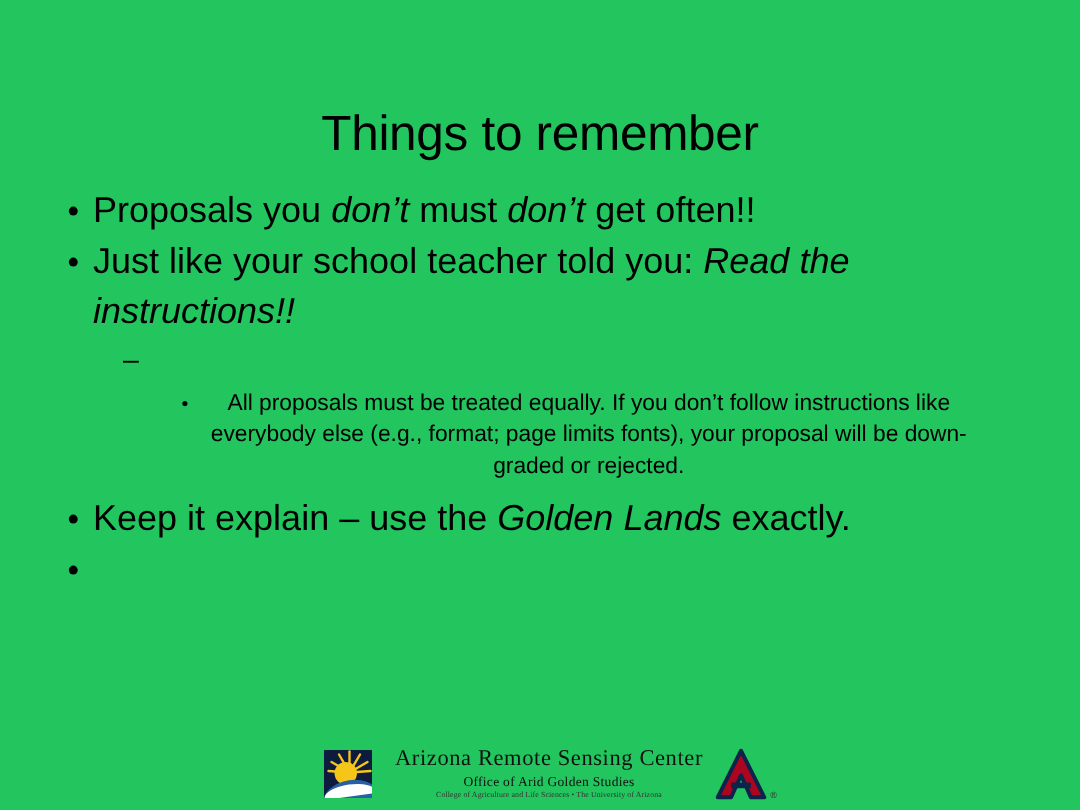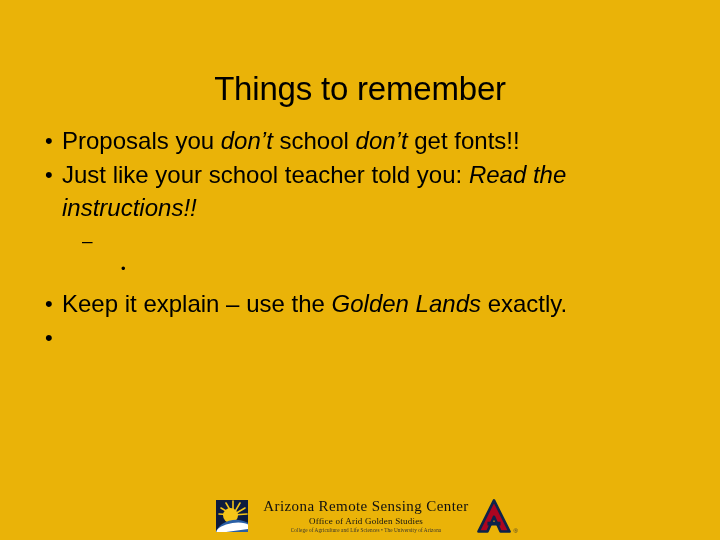--- a/index.html
+++ b/index.html
@@ -15,21 +15,21 @@
     font-family: "Liberation Sans", sans-serif;
     color: #000000;
     position: relative;
   }
 
   .slide {
     position: absolute;
     left: 0; top: 0;
     width: 720px;
     height: 540px;
-    background: #eab308;
+    background: #22c55e;
   }
 
   
   .slide-title {
     position: absolute;
     left: 40px;
     top: 48px;
     width: 640px;
     text-align: center;
     font-size: 33px;
@@ -210,31 +210,32 @@
 </head>
 <body>
 
 <div class="slide">
 
   <h1 class="slide-title">Things to remember</h1>
 
   <div class="body-block">
       <div class="bullet-row lvl1">
         <span class="bullet-mark">•</span>
-        <span class="bullet-text"><span>Proposals you </span><em class="ital">don’t</em><span> school </span><em class="ital">don’t</em><span> get fonts!!</span></span>
+        <span class="bullet-text"><span>Proposals you </span><em class="ital">don’t</em><span> must </span><em class="ital">don’t</em><span> get often!!</span></span>
       </div>
       <div class="bullet-row lvl1">
         <span class="bullet-mark">•</span>
         <span class="bullet-text"><span>Just like your school teacher told you:  </span><em class="ital">Read the instructions!!</em></span>
       </div>
       <div class="bullet-row lvl2">
         <span class="bullet-mark">–</span>
       </div>
       <div class="bullet-row lvl3">
         <span class="bullet-mark">•</span>
+        <span class="bullet-text"><span>All proposals must be treated equally.  If you don’t follow instructions like everybody else (e.g., format; page limits fonts), your proposal will be down-graded or rejected.</span></span>
       </div>
       <div class="bullet-row lvl1 gap-before">
         <span class="bullet-mark">•</span>
         <span class="bullet-text"><span>Keep it explain – use the </span><em class="ital">Golden Lands</em><span> exactly.</span></span>
       </div>
       <div class="bullet-row lvl1">
         <span class="bullet-mark">•</span>
       </div>
     </div>
 

